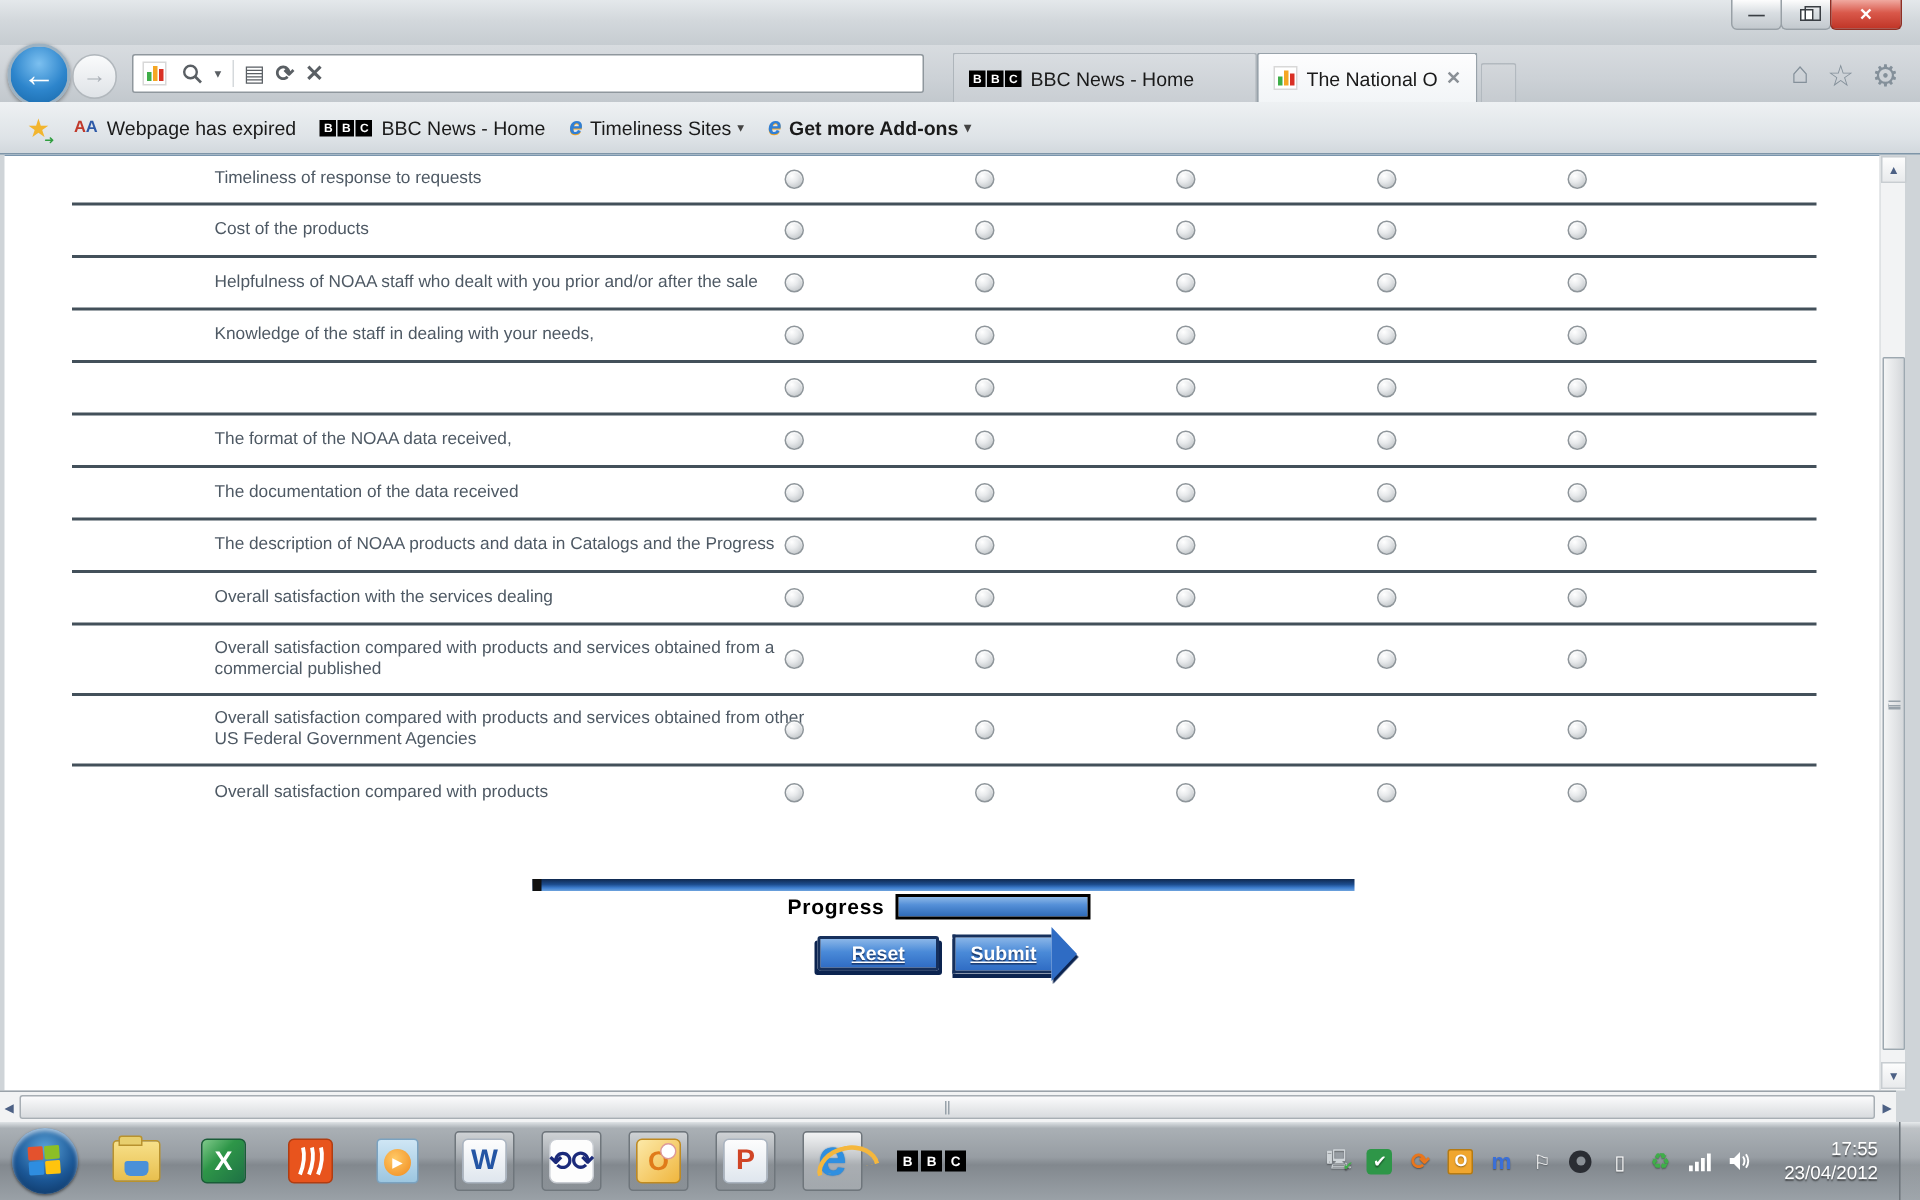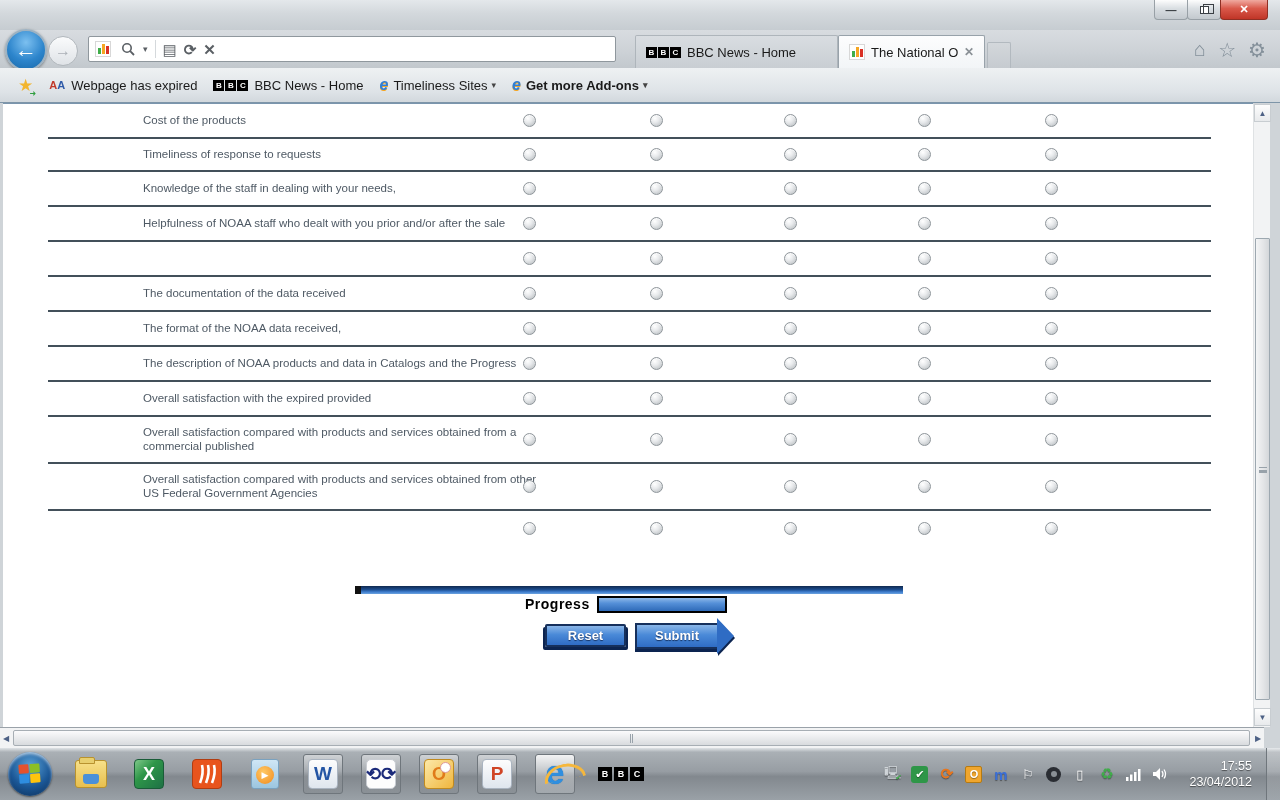--- a/index.html
+++ b/index.html
@@ -86,25 +86,25 @@
   .progress-wrap { margin:40px 0 0 352px; width:548px; }
   .pbar-top { height:8px; background:linear-gradient(180deg,#10294f 0%,#1c4c8e 45%,#3f7fd0 75%,#6ea3dd 100%);
     position:relative; }
   .pbar-top::before { content:''; position:absolute; left:0; top:0; width:6px; height:8px; background:#111; }
   .progress-row { display:flex; align-items:center; margin:2px 0 0 170px; }
   .progress-label { font-size:14px; font-weight:bold; color:#000; letter-spacing:.5px; }
   .progress-box { width:130px; height:17px; margin-left:7px; border:2px solid #000;
     background:linear-gradient(180deg,#8db8e8 0%,#5590d8 40%,#2e6ab8 100%); }
   .btn-row { display:flex; align-items:center; gap:9px; margin:10px 0 0 190px; }
   .btn3d { font-size:13px; font-weight:bold; color:#fff; text-shadow:0 1px 1px rgba(10,30,70,.8);
-    display:flex; align-items:center; justify-content:center; }
+    display:flex; align-items:center; justify-content:center;text-decoration:underline; }
   .reset { width:81px; height:23px; border:2px solid #16305c; border-radius:2px;
     background:linear-gradient(180deg,#8ab6e8 0%,#4a8ad8 45%,#2f6cc4 100%);
     box-shadow:2px 3px 0 #0c2450, -2px 3px 0 #0c2450; }
-  .submit { position:relative; width:82px; height:26px; border:2px solid #16305c; border-right:none;
+  .submit { position:relative; width:66px; height:26px; border:2px solid #16305c; border-right:none;
     background:linear-gradient(180deg,#8ab6e8 0%,#4a8ad8 45%,#2f6cc4 100%);
     box-shadow:0 3px 0 #0c2450; }
   .submit::after { content:''; position:absolute; right:-17px; top:-7px;
     border-top:18px solid transparent; border-bottom:18px solid transparent; border-left:17px solid #2f6cc4;
     filter:drop-shadow(1px 2px 0 #0c2450); }
 
   
   .vscroll { position:absolute; right:10px; top:104px; width:17px; height:623px; background:#f2f3f4;
     border-left:1px solid #dfe2e4; }
   .v-arrow { position:absolute; left:0; width:17px; height:18px; display:flex; align-items:center;
@@ -266,85 +266,85 @@
   </span>
   <span class="fav-item bold">
     <span class="e-mini">e</span>
     <span>Get more Add-ons</span>
       <span class="caret">▾</span>
   </span>
 </div>
 
 <div class="content">
   <div id="rows">
-      <div class="srow">
-    <div class="q">Cost of the products</div>
-  <span class="radio" style="left: 475px;"></span>
-        <span class="radio" style="left: 602px;"></span>
-        <span class="radio" style="left: 736px;"></span>
-        <span class="radio" style="left: 870px;"></span>
-        <span class="radio" style="left: 997px;"></span>
-      </div>
       <div class="srow first">
     <div class="q">Timeliness of response to requests</div>
   <span class="radio" style="left: 475px;"></span>
         <span class="radio" style="left: 602px;"></span>
         <span class="radio" style="left: 736px;"></span>
         <span class="radio" style="left: 870px;"></span>
         <span class="radio" style="left: 997px;"></span>
       </div>
       <div class="srow">
+    <div class="q">Cost of the products</div>
+  <span class="radio" style="left: 475px;"></span>
+        <span class="radio" style="left: 602px;"></span>
+        <span class="radio" style="left: 736px;"></span>
+        <span class="radio" style="left: 870px;"></span>
+        <span class="radio" style="left: 997px;"></span>
+      </div>
+      <div class="srow">
+    <div class="q">Helpfulness of NOAA staff who dealt with you prior and/or after the sale</div>
+  <span class="radio" style="left: 475px;"></span>
+        <span class="radio" style="left: 602px;"></span>
+        <span class="radio" style="left: 736px;"></span>
+        <span class="radio" style="left: 870px;"></span>
+        <span class="radio" style="left: 997px;"></span>
+      </div>
+      <div class="srow">
     <div class="q">Knowledge of the staff in dealing with your needs,</div>
   <span class="radio" style="left: 475px;"></span>
         <span class="radio" style="left: 602px;"></span>
         <span class="radio" style="left: 736px;"></span>
         <span class="radio" style="left: 870px;"></span>
         <span class="radio" style="left: 997px;"></span>
       </div>
       <div class="srow">
-    <div class="q">Helpfulness of NOAA staff who dealt with you prior and/or after the sale</div>
-  <span class="radio" style="left: 475px;"></span>
-        <span class="radio" style="left: 602px;"></span>
-        <span class="radio" style="left: 736px;"></span>
-        <span class="radio" style="left: 870px;"></span>
-        <span class="radio" style="left: 997px;"></span>
-      </div>
-      <div class="srow">
+  <span class="radio" style="left: 475px;"></span>
+        <span class="radio" style="left: 602px;"></span>
+        <span class="radio" style="left: 736px;"></span>
+        <span class="radio" style="left: 870px;"></span>
+        <span class="radio" style="left: 997px;"></span>
+      </div>
+      <div class="srow">
+    <div class="q">The format of the NOAA data received,</div>
   <span class="radio" style="left: 475px;"></span>
         <span class="radio" style="left: 602px;"></span>
         <span class="radio" style="left: 736px;"></span>
         <span class="radio" style="left: 870px;"></span>
         <span class="radio" style="left: 997px;"></span>
       </div>
       <div class="srow">
     <div class="q">The documentation of the data received</div>
   <span class="radio" style="left: 475px;"></span>
         <span class="radio" style="left: 602px;"></span>
         <span class="radio" style="left: 736px;"></span>
         <span class="radio" style="left: 870px;"></span>
         <span class="radio" style="left: 997px;"></span>
       </div>
       <div class="srow">
-    <div class="q">The format of the NOAA data received,</div>
-  <span class="radio" style="left: 475px;"></span>
-        <span class="radio" style="left: 602px;"></span>
-        <span class="radio" style="left: 736px;"></span>
-        <span class="radio" style="left: 870px;"></span>
-        <span class="radio" style="left: 997px;"></span>
-      </div>
-      <div class="srow">
     <div class="q">The description of NOAA products and data in Catalogs and the Progress</div>
   <span class="radio" style="left: 475px;"></span>
         <span class="radio" style="left: 602px;"></span>
         <span class="radio" style="left: 736px;"></span>
         <span class="radio" style="left: 870px;"></span>
         <span class="radio" style="left: 997px;"></span>
       </div>
       <div class="srow">
-    <div class="q">Overall satisfaction with the expired provided</div>
+    <div class="q">Overall satisfaction with the services dealing</div>
   <span class="radio" style="left: 475px;"></span>
         <span class="radio" style="left: 602px;"></span>
         <span class="radio" style="left: 736px;"></span>
         <span class="radio" style="left: 870px;"></span>
         <span class="radio" style="left: 997px;"></span>
       </div>
       <div class="srow">
     <div class="q">Overall satisfaction compared with products and services obtained from a commercial published</div>
   <span class="radio" style="left: 475px;"></span>
         <span class="radio" style="left: 602px;"></span>
@@ -354,20 +354,21 @@
       </div>
       <div class="srow">
     <div class="q">Overall satisfaction compared with products and services obtained from other US Federal Government Agencies</div>
   <span class="radio" style="left: 475px;"></span>
         <span class="radio" style="left: 602px;"></span>
         <span class="radio" style="left: 736px;"></span>
         <span class="radio" style="left: 870px;"></span>
         <span class="radio" style="left: 997px;"></span>
       </div>
       <div class="srow last">
+    <div class="q">Overall satisfaction compared with products</div>
   <span class="radio" style="left: 475px;"></span>
         <span class="radio" style="left: 602px;"></span>
         <span class="radio" style="left: 736px;"></span>
         <span class="radio" style="left: 870px;"></span>
         <span class="radio" style="left: 997px;"></span>
       </div>
     </div>
 
   <div class="progress-wrap">
     <div class="pbar-top"></div>

